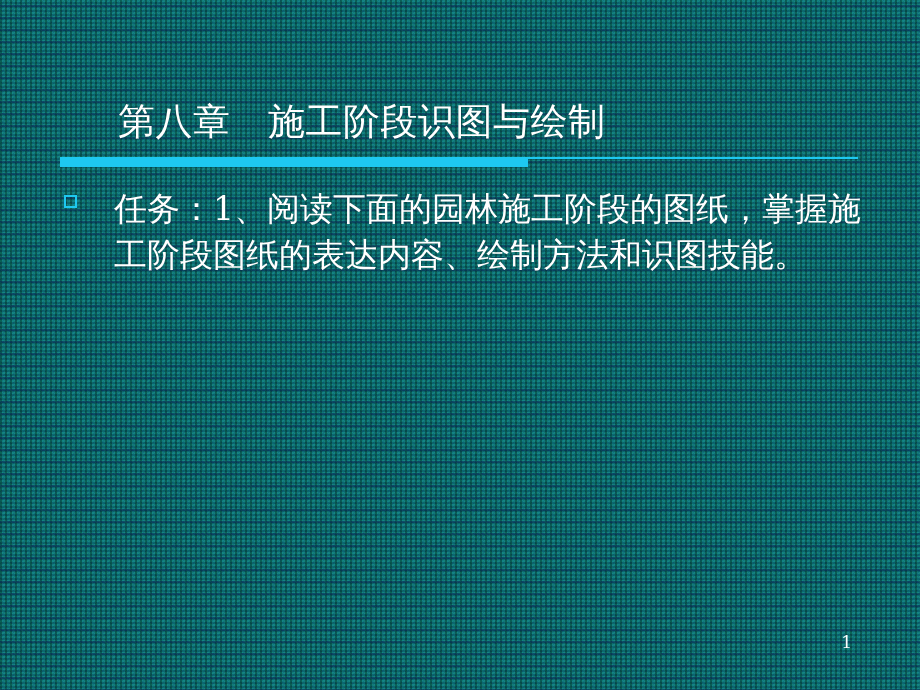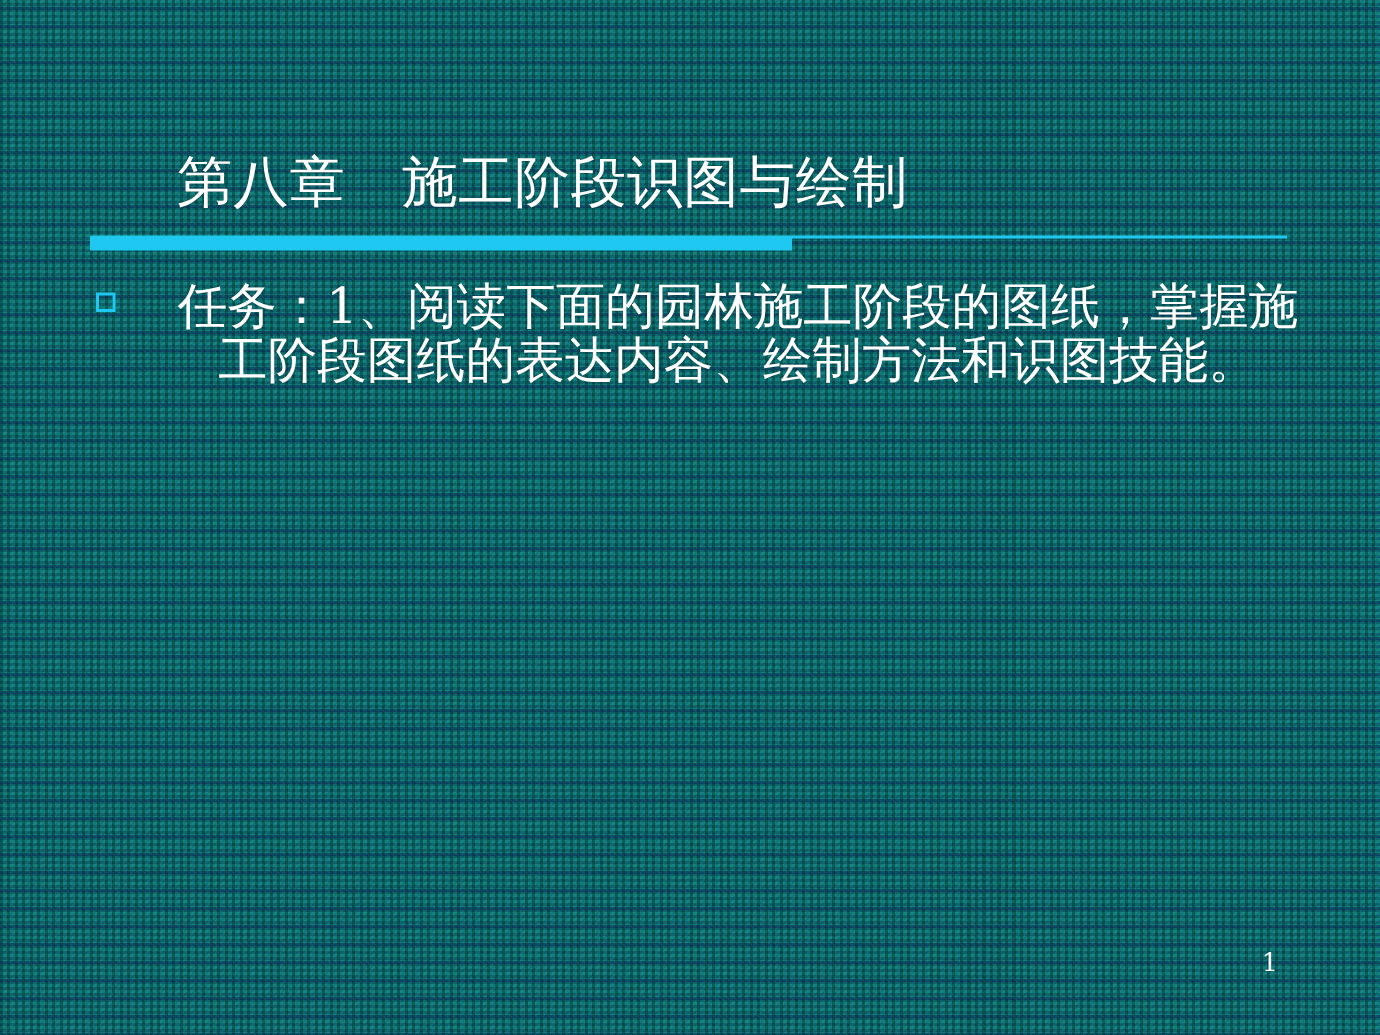--- a/index.html
+++ b/index.html
@@ -8,21 +8,20 @@
     background: #000;
   }
 
   #slide {
     position: relative;
     width: 920px;
     height: 690px;
     overflow: hidden;
     background-color: #a16207;
     font-family: "DejaVu Serif", "Liberation Serif", serif;
-    text-align: center;
   }
 
   
   #bg-texture {
     position: absolute;
     inset: 0;
     background-color: #0b6771;
     background-image:
       
       repeating-linear-gradient(
@@ -137,21 +136,21 @@
     height: 9px;
     border: 2px solid #1ec8f0;
     background: transparent;
     box-sizing: content-box;
   }
 
   .bullet-text {
     display: block;
     margin-left: 54px;
     font-size: 33px;
-    line-height: 36px;
+    line-height: 46px;
     color: #ffffff;
     text-shadow: 0 0 1px rgba(0,0,0,0.3);
     white-space: pre-wrap;
   }
 
   #bullet-2 .bullet-marker { top: 14px; }
   #bullet-2 { margin-top: 14px; }
 
   
   #page-number {

